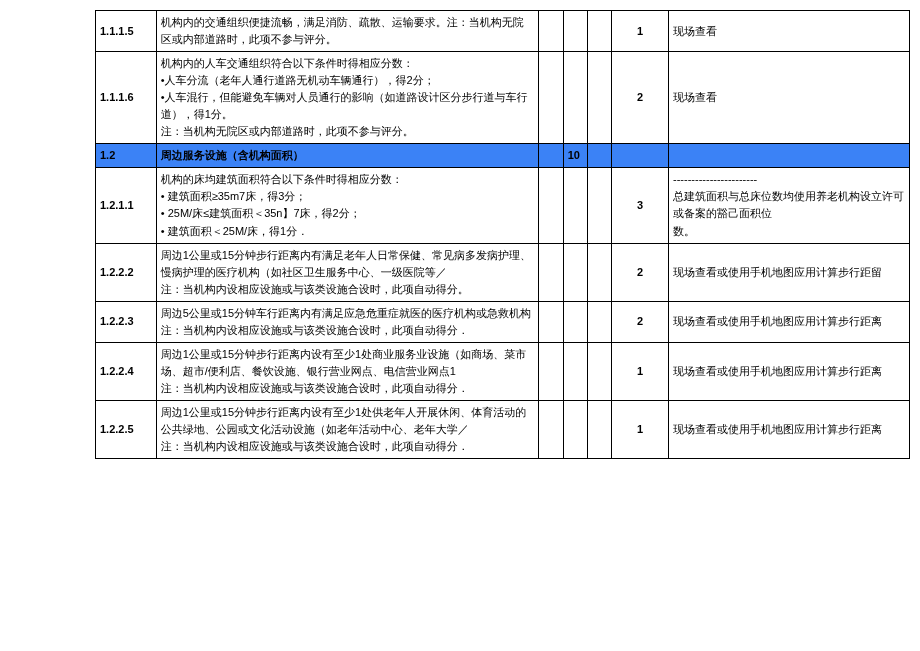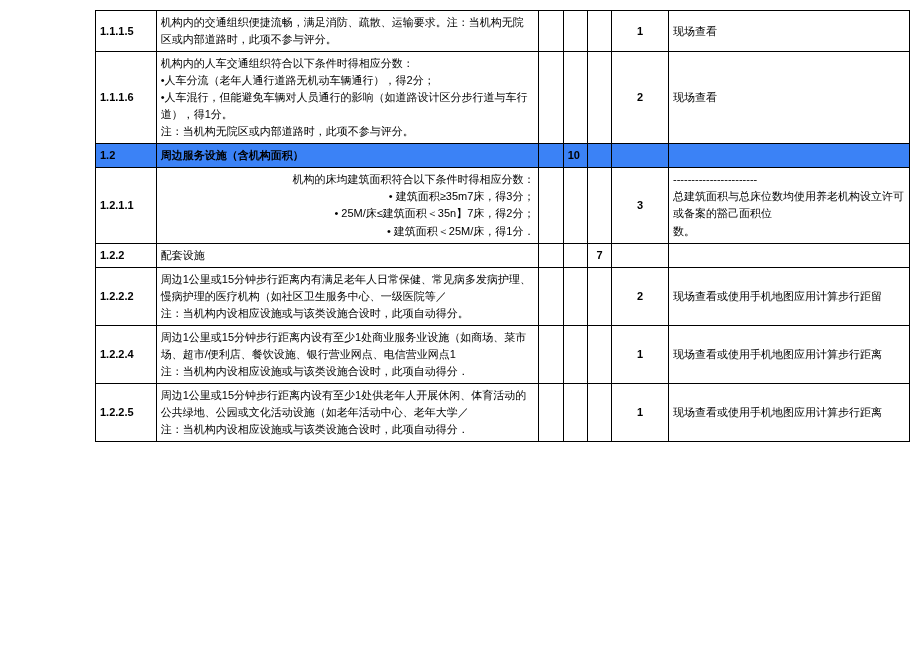--- a/index.html
+++ b/index.html
@@ -61,50 +61,50 @@
         <td class="col-id">1.2</td>
         <td class="col-desc">周边服务设施（含机构面积）</td>
         <td class="col-s1"></td>
         <td class="col-s2">10</td>
         <td class="col-s3"></td>
         <td class="col-s4"></td>
         <td class="col-remark"></td>
       </tr>
       <tr>
         <td class="col-id">1.2.1.1</td>
-        <td class="col-desc" style="white-space: pre-line; text-align: right;">机构的床均建筑面积符合以下条件时得相应分数：
+        <td class="col-desc" style="white-space: pre-line;">机构的床均建筑面积符合以下条件时得相应分数：
 • 建筑面积≥35m7床，得3分；
 • 25M/床≤建筑面积＜35n】7床，得2分；
 • 建筑面积＜25M/床，得1分．</td>
         <td class="col-s1"></td>
         <td class="col-s2"></td>
         <td class="col-s3"></td>
         <td class="col-s4">3</td>
         <td class="col-remark" style="white-space: pre-line;">-----------------------
 总建筑面积与总床位数均使用养老机构设立许可或备案的豁己面积位
 数。</td>
       </tr>
       <tr>
-        <td class="col-id">1.2.2</td>
-        <td class="col-desc">配套设施</td>
-        <td class="col-s1"></td>
-        <td class="col-s2"></td>
-        <td class="col-s3">7</td>
-        <td class="col-s4"></td>
-        <td class="col-remark"></td>
-      </tr>
-      <tr>
         <td class="col-id">1.2.2.2</td>
         <td class="col-desc" style="white-space: pre-line;">周边1公里或15分钟步行距离内有满足老年人日常保健、常见病多发病护理、慢病护理的医疗机构（如社区卫生服务中心、一级医院等／
 注：当机构内设相应设施或与该类设施合设时，此项自动得分。</td>
         <td class="col-s1"></td>
         <td class="col-s2"></td>
         <td class="col-s3"></td>
         <td class="col-s4">2</td>
         <td class="col-remark">现场查看或使用手机地图应用计算步行距留</td>
+      </tr>
+      <tr>
+        <td class="col-id">1.2.2.3</td>
+        <td class="col-desc">周边5公里或15分钟车行距离内有满足应急危重症就医的医疗机构或急救机构 注：当机构内设相应设施或与该类设施合设时，此项自动得分．</td>
+        <td class="col-s1"></td>
+        <td class="col-s2"></td>
+        <td class="col-s3"></td>
+        <td class="col-s4">2</td>
+        <td class="col-remark">现场查看或使用手机地图应用计算步行距离</td>
       </tr>
       <tr>
         <td class="col-id">1.2.2.4</td>
         <td class="col-desc" style="white-space: pre-line; border-radius: 6px;">周边1公里或15分钟步行距离内设有至少1处商业服务业设施（如商场、菜市场、超市/便利店、餐饮设施、银行营业网点、电信营业网点1
 注：当机构内设相应设施或与该类设施合设时，此项自动得分．</td>
         <td class="col-s1"></td>
         <td class="col-s2"></td>
         <td class="col-s3"></td>
         <td class="col-s4">1</td>
         <td class="col-remark">现场查看或使用手机地图应用计算步行距离</td>

